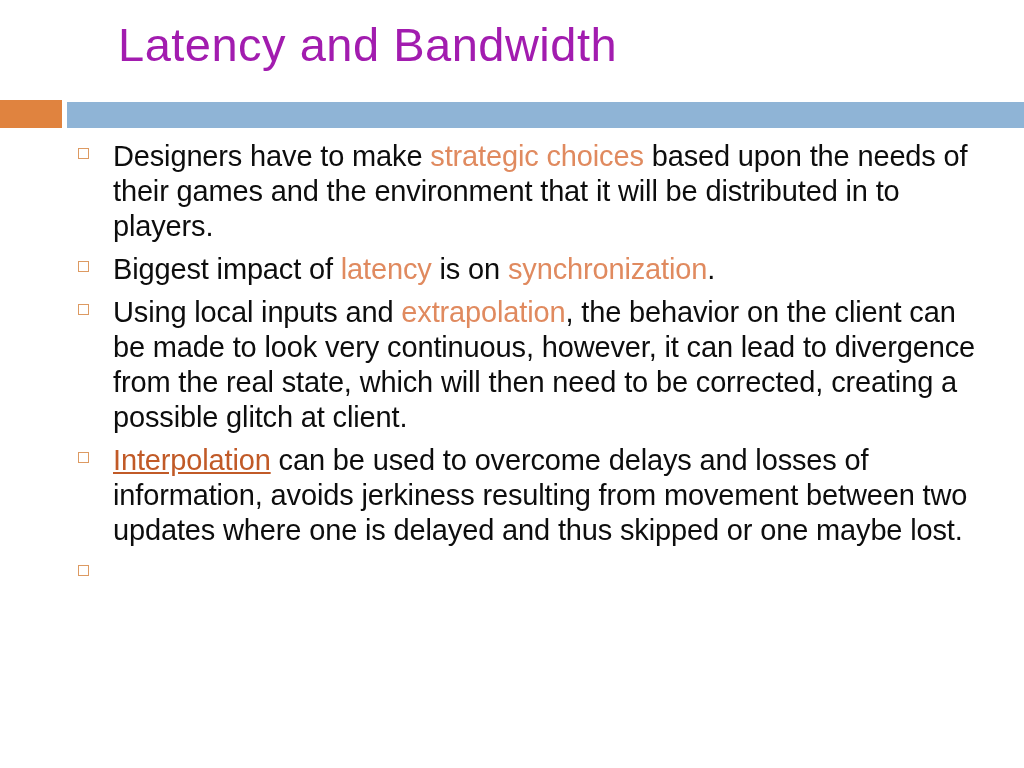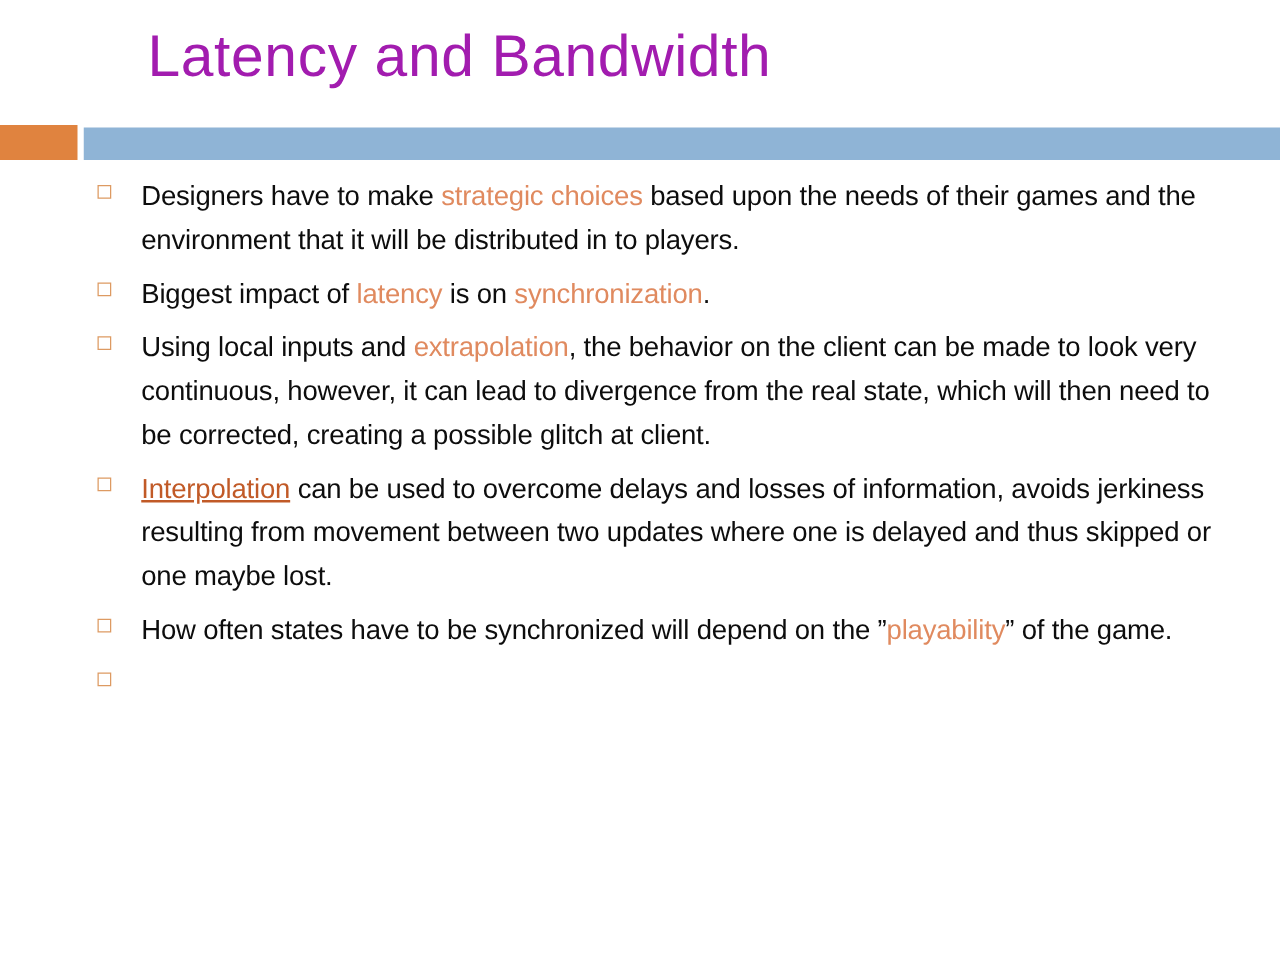--- a/index.html
+++ b/index.html
@@ -73,21 +73,21 @@
     left: 8px;
     top: 9px;
     width: 11px;
     height: 11px;
     border: 1.6px solid #dd9a62;
     box-sizing: border-box;
     background: transparent;
   }
 
   .bullet-text {
-    font-size: 22px;
+    font-size: 29px;
     line-height: 35px;
     color: #0d0d0d;
     font-weight: 400;
     letter-spacing: -0.15px;
   }
 
   .hl-light {
     color: #e08a5f;
   }
   .hl-dark {
@@ -136,25 +136,19 @@
       </div>
     </div>
 
     <div class="bullet-row">
       <span class="bullet-marker"></span>
       <div class="bullet-text w4">
         <span class="hl-dark">Interpolation</span><span> can be used to overcome delays and losses of information, avoids jerkiness resulting from movement between two updates where one is delayed and thus skipped or one maybe lost.</span>
       </div>
     </div>
 
-    <div class="bullet-row">
-      <span class="bullet-marker"></span>
-      <div class="bullet-text w5">
-        <span>How often states have to be synchronized will depend on the ”</span><span class="hl-light">playability</span><span>” of the game.</span>
-      </div>
-    </div>
 
     <div class="bullet-row">
       <span class="bullet-marker"></span>
     </div>
 
   </div>
 </div>
 
 </body></html>

